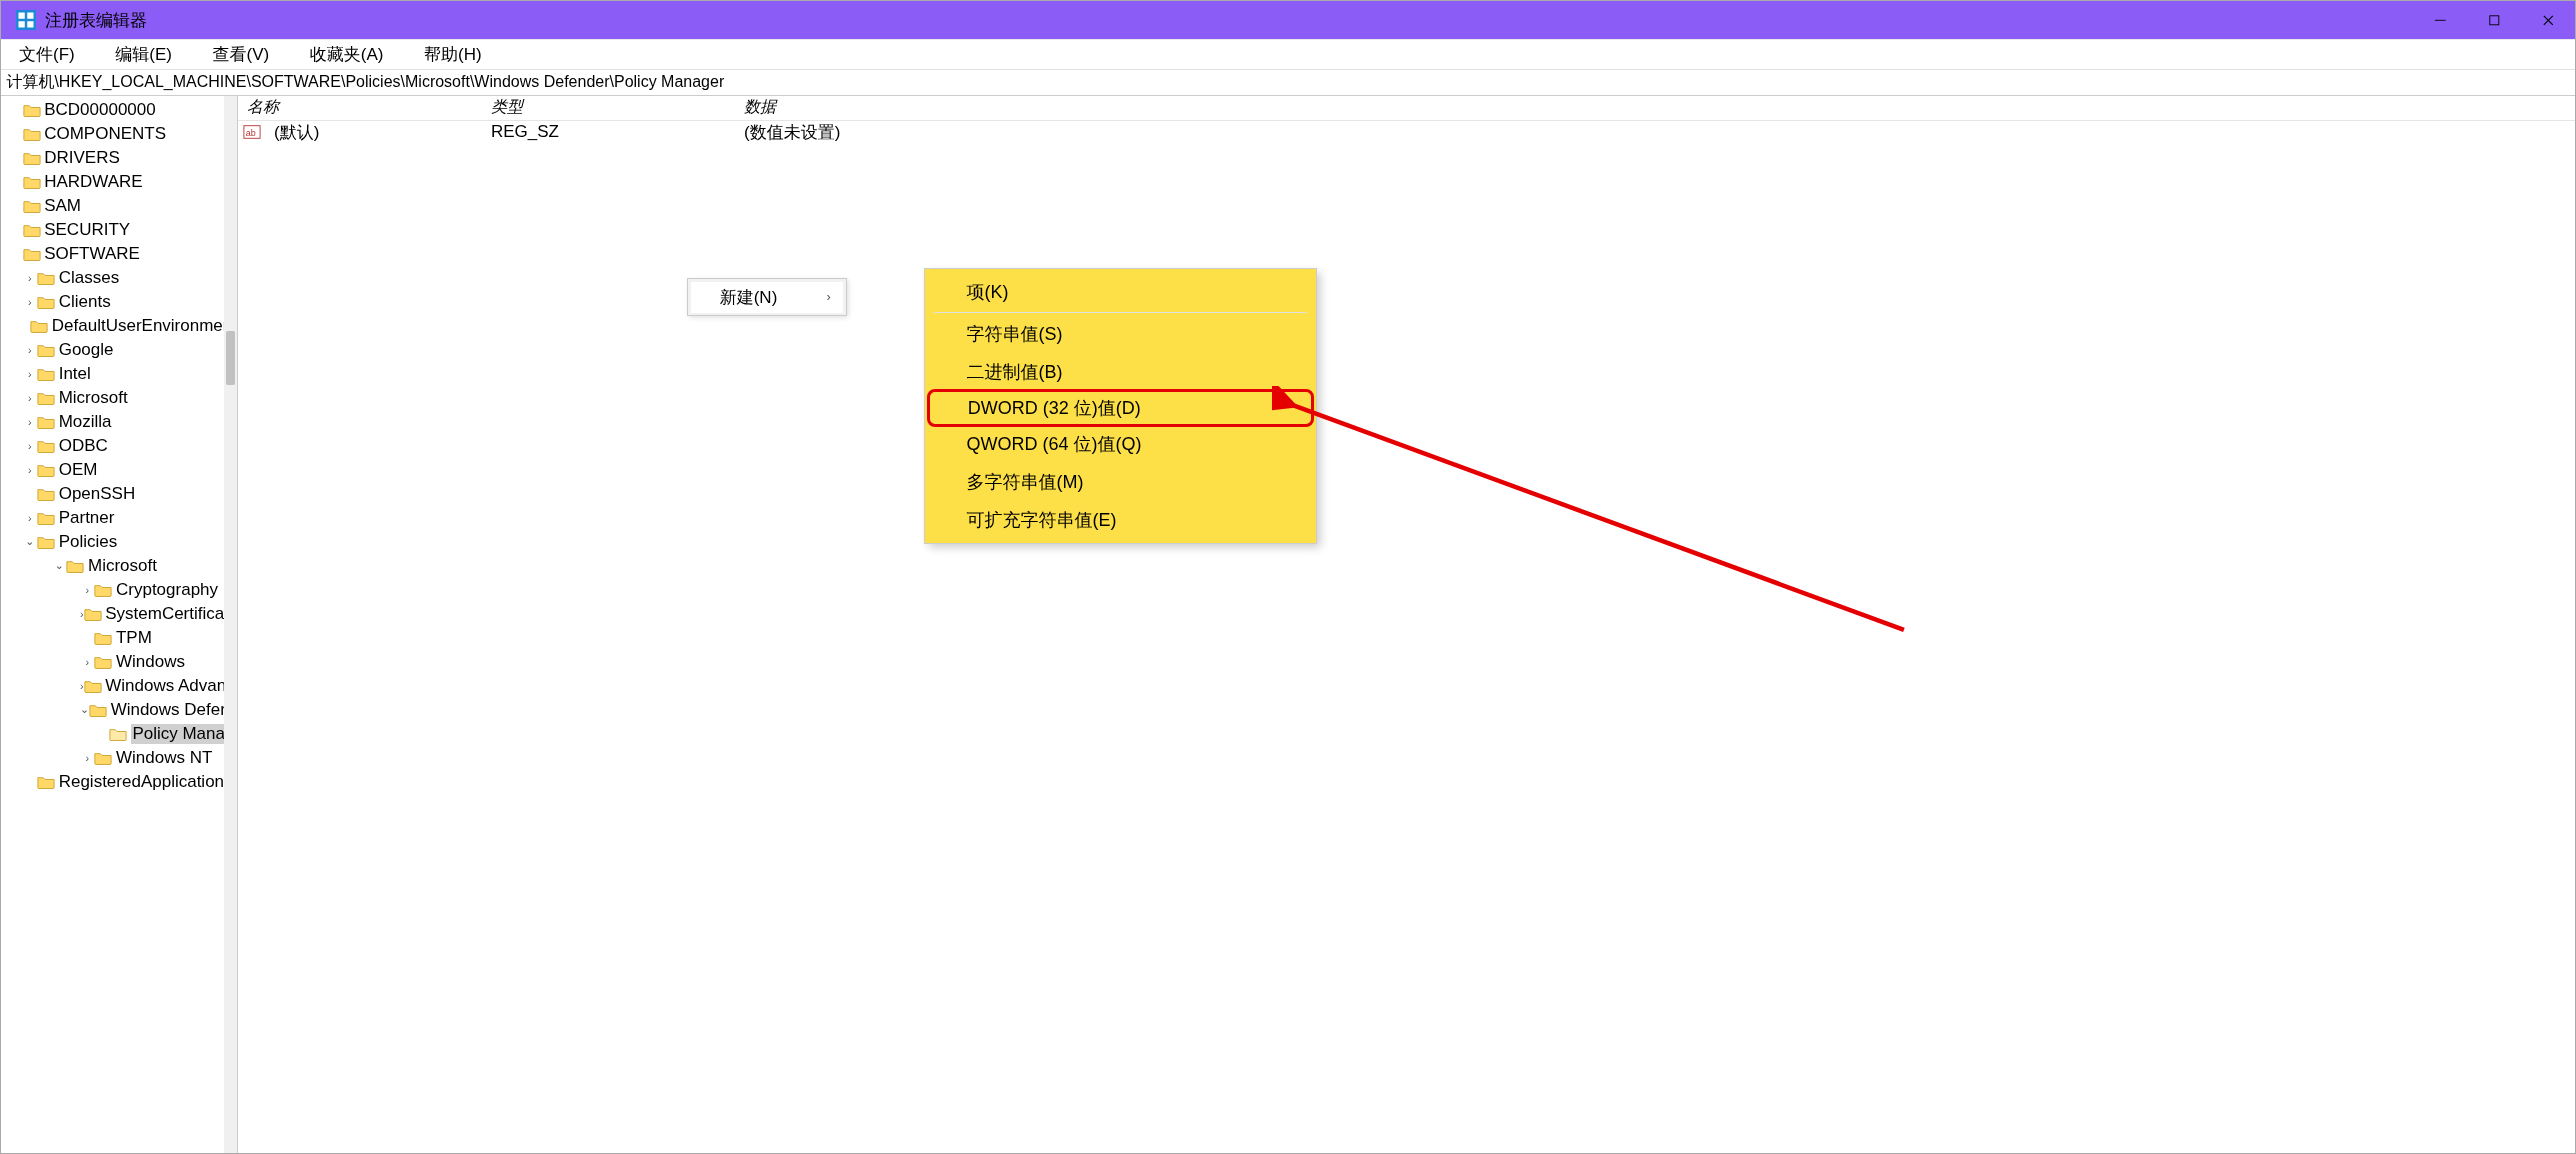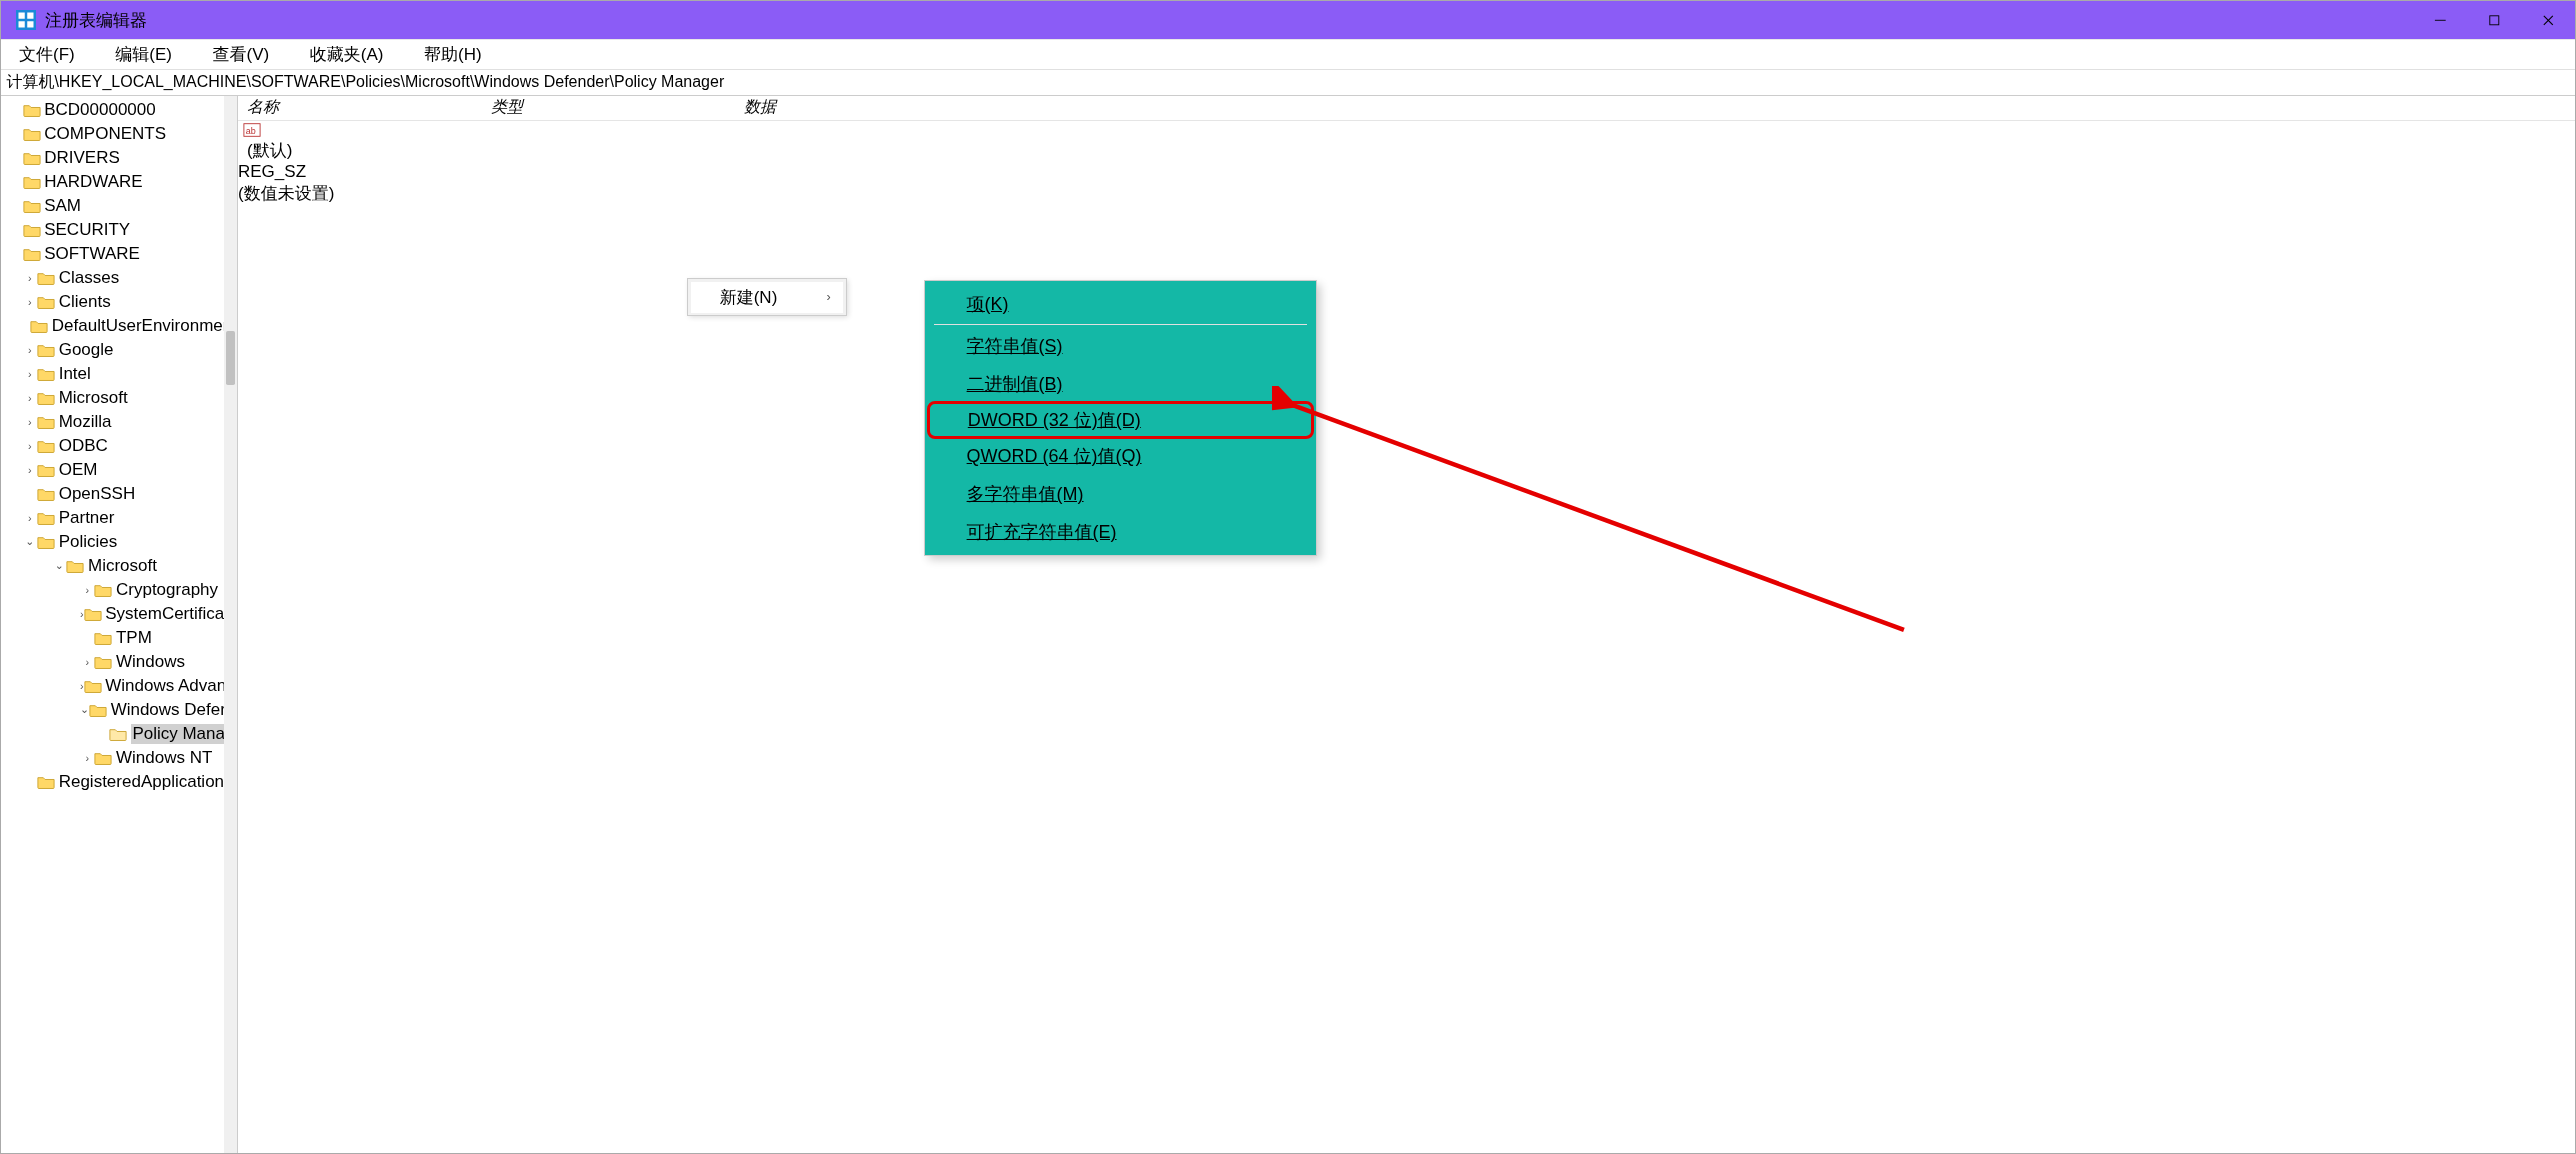--- a/index.html
+++ b/index.html
@@ -134,21 +134,21 @@
     font-size: 16px;
     font-style: italic;
   }
   .col-name  { width: 244px; padding-left: 9px; display:flex; align-items:center;}
   .col-type  { width: 253px; display:flex; align-items:center;}
   .col-data  { flex: 1; display:flex; align-items:center;}
   .list-body { flex: 1; position: relative; }
   .list-row {
     height: 23.5px;
     display: flex;
-    flex-direction: column;
+    align-items: center;
   }
   .value-icon {
     width: 18px; height: 18px;
     margin: 0 3.6px 0 5.4px;
   }
 
   
   .submenu-new {
     position: absolute;
     left: 687px; top: 278px;
@@ -168,27 +168,26 @@
     font-size: 17px;
     position: relative;
   }
   .submenu-arrow {
     position: absolute; right: 12.6px;
     font-size: 12.6px; color: #555;
   }
 
   .context-menu {
     position: absolute;
-    left: 924px; top: 280px;
+    left: 924px; top: 268px;
     width: 384px;
-    background: #14b8a6;
+    background: #fde047;
     border: 0.9px solid #ccc;
     box-shadow: 3.6px 3.6px 9px rgba(0,0,0,.2);
     padding: 3.6px;
-    text-decoration: underline;
   }
   .context-item {
     height: 38px;
     display: flex;
     align-items: center;
     padding-left: 38px;
     font-size: 18px;
   }
   .context-item.highlight-box {
     border: 3.6px solid #e40000;

